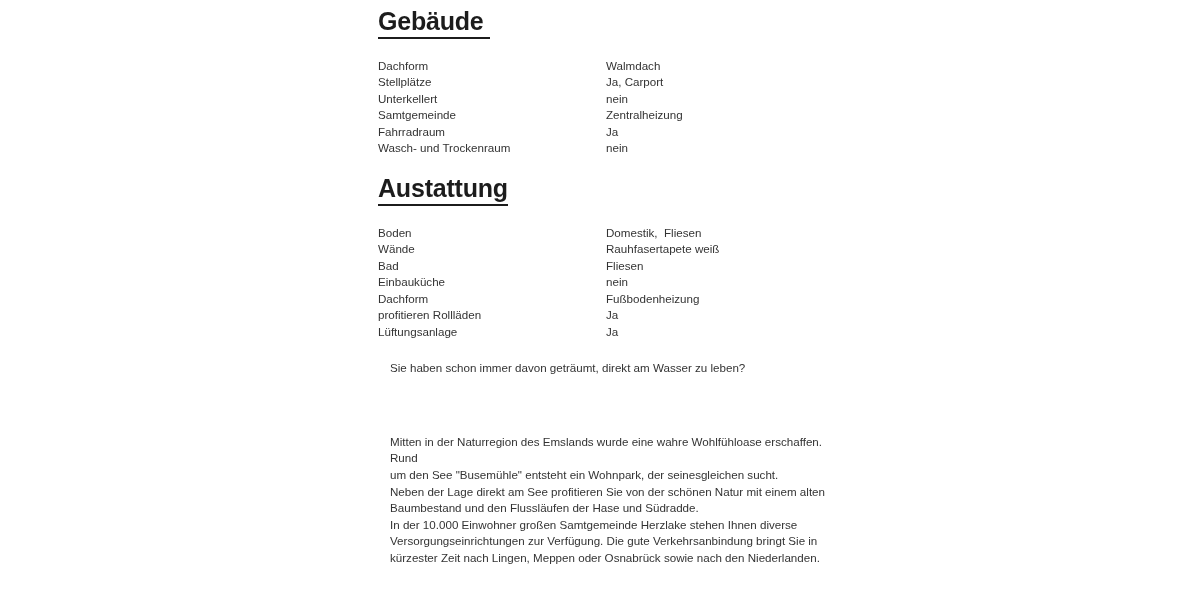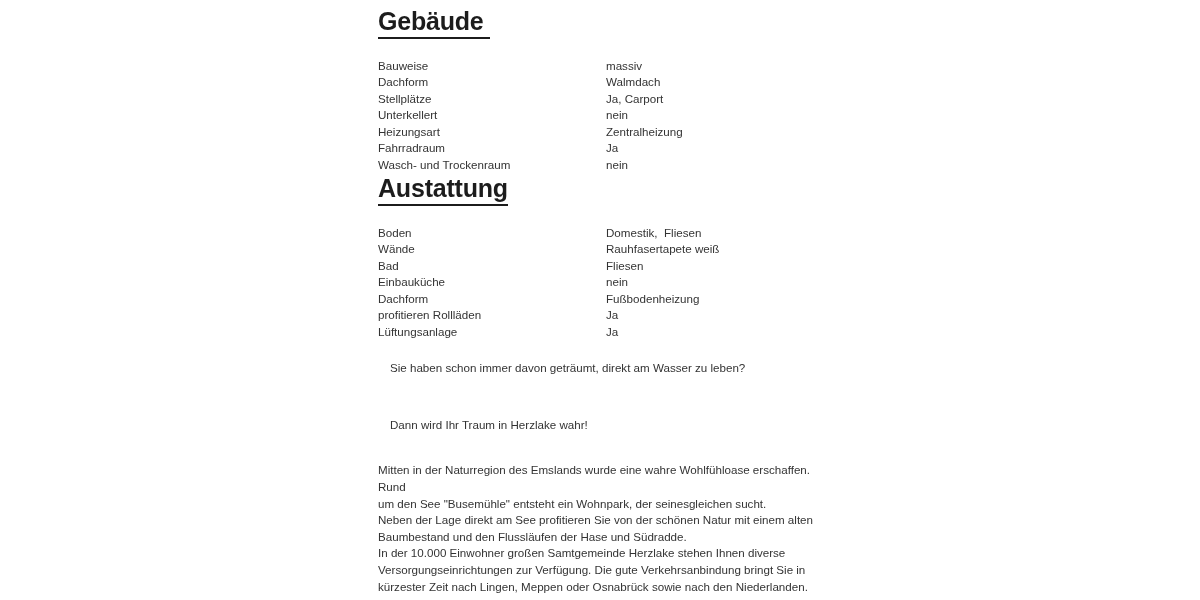--- a/index.html
+++ b/index.html
@@ -72,21 +72,21 @@
     white-space: pre;
   }
   .spec-label { width: 228px; }
   .spec-value { width: 202px; }
 
   
   .para {
     font-size: 11.6px;
     line-height: 16.6px;
     color: #333333;
-    margin: 0;
+    margin: 12px;
     white-space: pre-line;
     max-width: 440px;
   }
   .para-lead {
     margin: 12px;
   }
 
   
   .gap-heading-to-table { height: 19px; }
   .gap-heading-to-lead   { height: 7px; }
@@ -103,37 +103,33 @@
   <div class="content">
 
     <section class="block-gebaeude">
       <div class="heading-block">
         <span class="section-heading heading-big">Gebäude </span>
       </div>
       <div class="gap-heading-to-table"></div>
       <table class="spec-table">
         <tbody>
           <tr>
-            <td class="spec-label">Bauweise</td>
-            <td class="spec-value">massiv</td>
-          </tr>
-          <tr>
             <td class="spec-label">Dachform</td>
             <td class="spec-value">Walmdach</td>
           </tr>
           <tr>
             <td class="spec-label">Stellplätze</td>
             <td class="spec-value">Ja, Carport</td>
           </tr>
           <tr>
             <td class="spec-label">Unterkellert</td>
             <td class="spec-value">nein</td>
           </tr>
           <tr>
-            <td class="spec-label">Heizungsart</td>
+            <td class="spec-label">Samtgemeinde</td>
             <td class="spec-value">Zentralheizung</td>
           </tr>
           <tr>
             <td class="spec-label">Fahrradraum</td>
             <td class="spec-value">Ja</td>
           </tr>
           <tr>
             <td class="spec-label">Wasch- und Trockenraum</td>
             <td class="spec-value">nein</td>
           </tr>
@@ -177,21 +173,20 @@
             <td class="spec-value">Ja</td>
           </tr>
         </tbody>
       </table>
     </section>
 
     <section class="block-lage">
       <div class="gap-heading-to-lead"></div>
       <p class="para para-lead">Sie haben schon immer davon geträumt, direkt am Wasser zu leben?</p>
       <div class="gap-blank-line"></div>
-      <p class="para para-lead">Dann wird Ihr Traum in Herzlake wahr!</p>
       <div class="gap-blank-line"></div>
       <p class="para">Mitten in der Naturregion des Emslands wurde eine wahre Wohlfühloase erschaffen. Rund
 um den See "Busemühle" entsteht ein Wohnpark, der seinesgleichen sucht.
 Neben der Lage direkt am See profitieren Sie von der schönen Natur mit einem alten
 Baumbestand und den Flussläufen der Hase und Südradde.
 In der 10.000 Einwohner großen Samtgemeinde Herzlake stehen Ihnen diverse
 Versorgungseinrichtungen zur Verfügung. Die gute Verkehrsanbindung bringt Sie in
 kürzester Zeit nach Lingen, Meppen oder Osnabrück sowie nach den Niederlanden.</p>
     </section>
 

